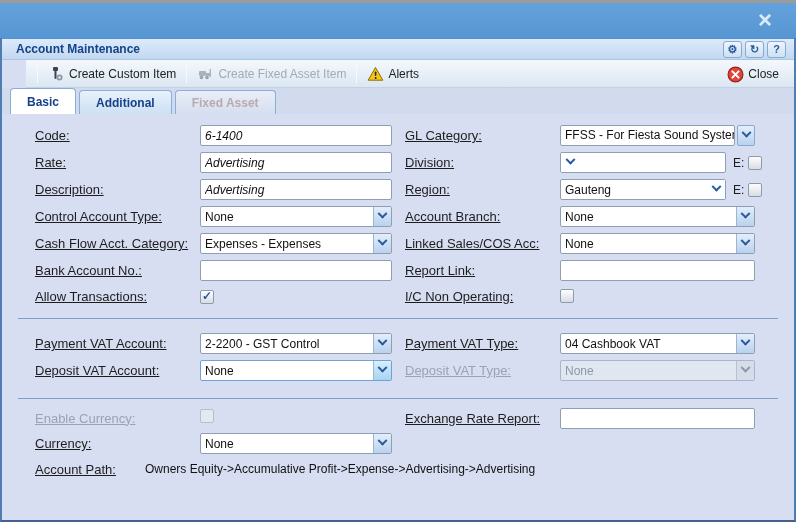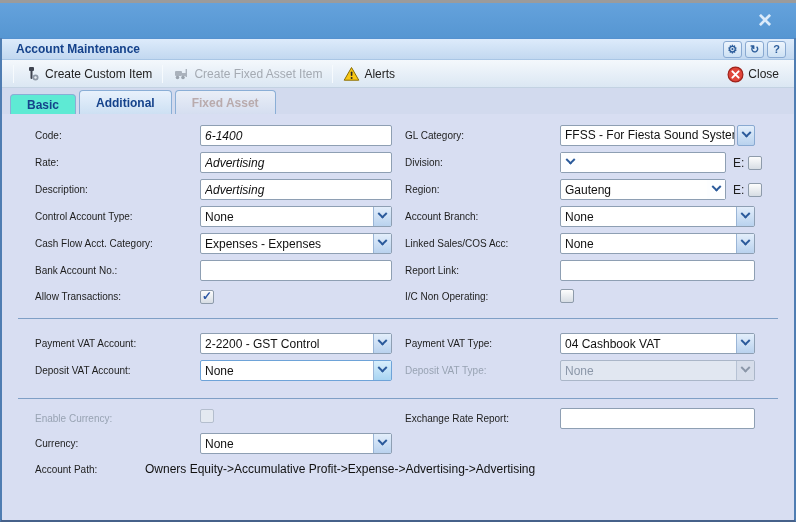--- a/index.html
+++ b/index.html
@@ -22,43 +22,43 @@
     border-top:1px solid #5591cf; border-bottom:1px solid #a9c6e5;
     display:flex; align-items:center; position:relative; }
   .panel-title { color:#15428b; font-weight:bold; font-size:12px; margin-left:14px; }
   .hdr-btns { position:absolute; right:8px; top:2px; display:flex; gap:3px; }
   .hdr-btn { width:19px; height:17px; border:1px solid #89a9d1; border-radius:3px;
     background:linear-gradient(#eef5fd,#cde1f4); color:#2c5d9b; font-size:11px;
     line-height:15px; text-align:center; cursor:pointer; font-weight:bold; }
 
   
   .toolbar { height:28px; background:linear-gradient(#f4f8fc,#dbe7f3);
-    border-bottom:1px solid #c3d2e2; display:flex; align-items:center; padding:0 8px; }
+    border-bottom:1px solid #c3d2e2; display:flex; align-items:center; padding:0 8px;margin-left:24px; }
   .tb-item { display:flex; align-items:center; gap:5px; padding:0 7px; height:24px;
     font-size:12px; color:#222; cursor:pointer; border-radius:2px; }
   .tb-item.disabled { color:#a4aab2; cursor:default; }
   .tb-sep { width:1px; height:18px; background:#c0cedd; border-right:1px solid #f6fafd; margin:0 3px; }
   .tb-right { margin-left:auto; }
   .tb-icon { display:inline-block; width:16px; height:16px; }
 
   
   .tabstrip { height:26px; padding-left:8px; display:flex; align-items:flex-end; gap:3px;
     background:#d2daee; }
   .tab { height:24px; padding:0 16px; display:flex; align-items:center;
     border:1px solid #8aaed6; border-bottom:none; border-radius:4px 4px 0 0;
     font-size:12px; font-weight:bold; color:#15428b; cursor:pointer;
     background:linear-gradient(#e8f1fc,#cde0f3); }
-  .tab.active { background:#5eead4; height:20px; }
+  .tab.active { background:#ffffff; height:26px; }
   .tab.disabled { color:#b9abad; cursor:default; background:linear-gradient(#e9eef7,#d5def0); }
 
   
   .content { height:406px; padding-top:8px; background:#d8def2; }
   .row { display:flex; align-items:center; height:27px; }
   .row.cbrow { height:24px; }
-  .lbl { font-size:10px; color:#1d1d1d; }
+  .lbl { font-size:13px; color:#1d1d1d;text-decoration:underline; }
   .lbl.l { margin-left:33px; width:165px; }
   .lbl.r { margin-left:13px; width:155px; }
   .lbl.dim { color:#98a3b3; }
   .txt { height:21px; border:1px solid #8e9fb3; border-radius:2px; background:#fff;
     font-size:12px; padding:0 4px; font-family:"Liberation Sans", sans-serif; color:#111;font-style:italic; }
   .txt.l { width:192px; } .txt.r { width:195px; }
 
   .combo { height:21px; border:1px solid #8e9fb3; border-radius:2px; background:#fff;
     display:flex; align-items:center; cursor:pointer; }
   .combo.l { width:192px; } .combo.r { width:195px; }

